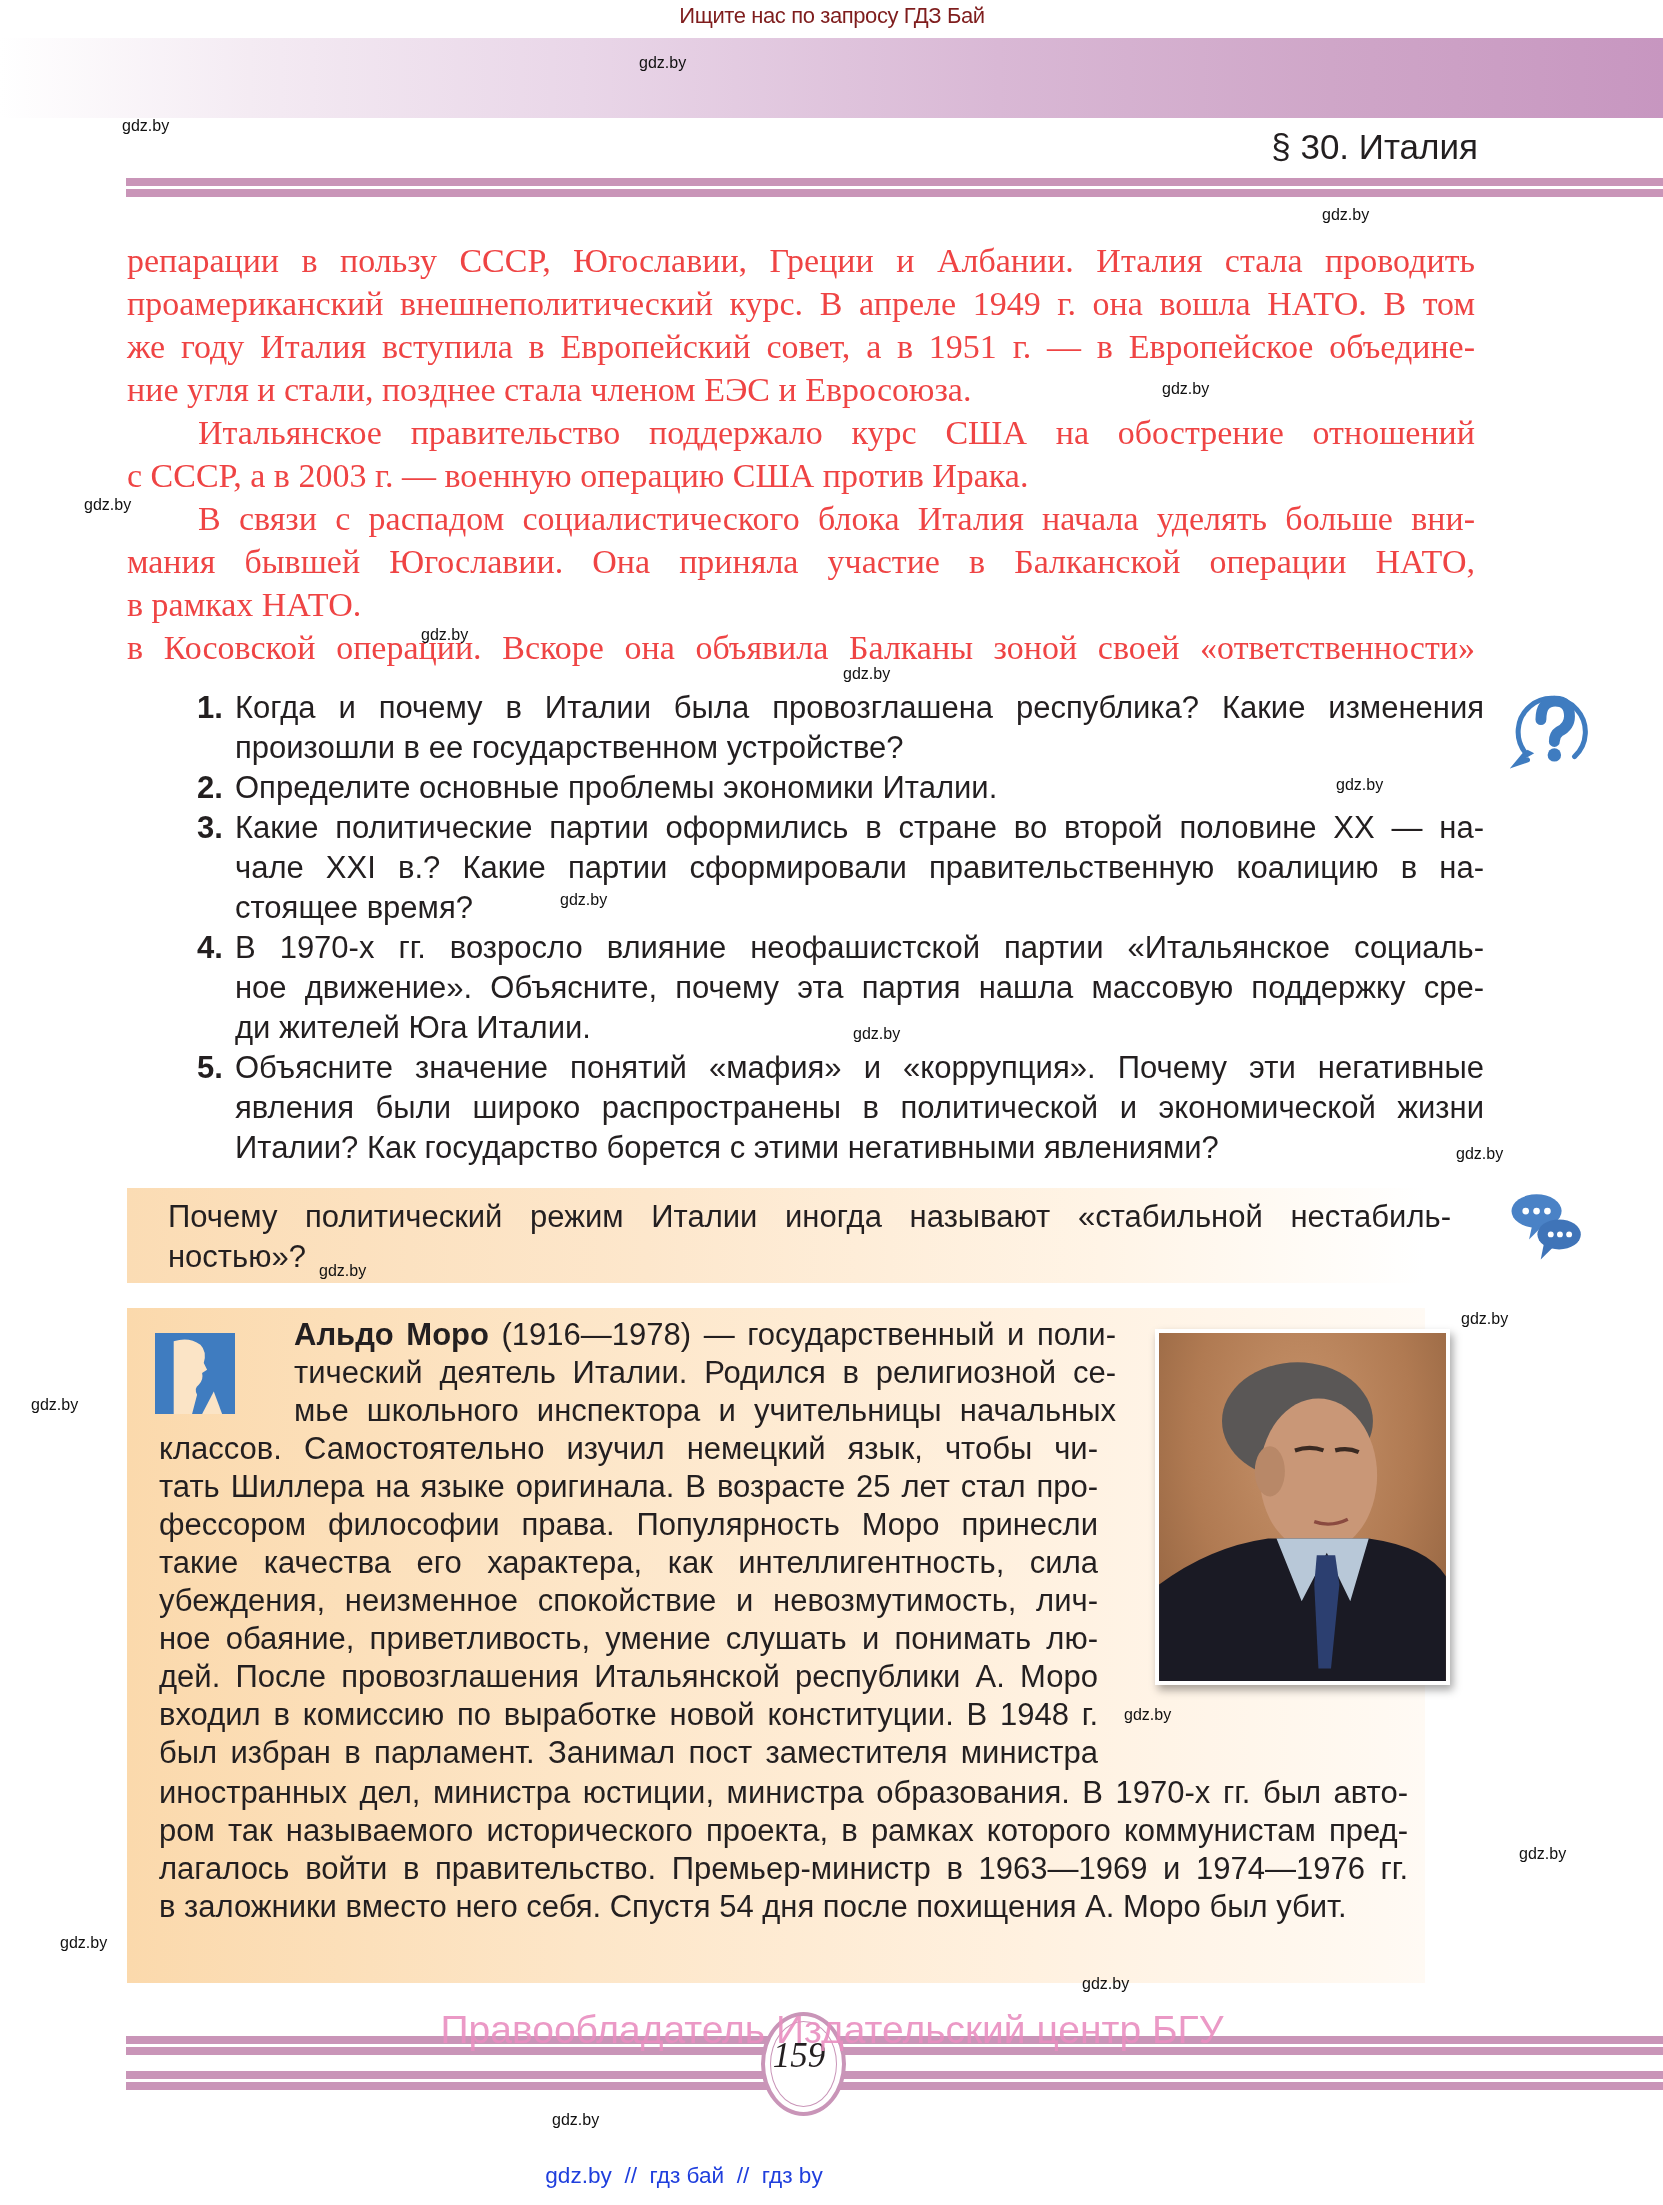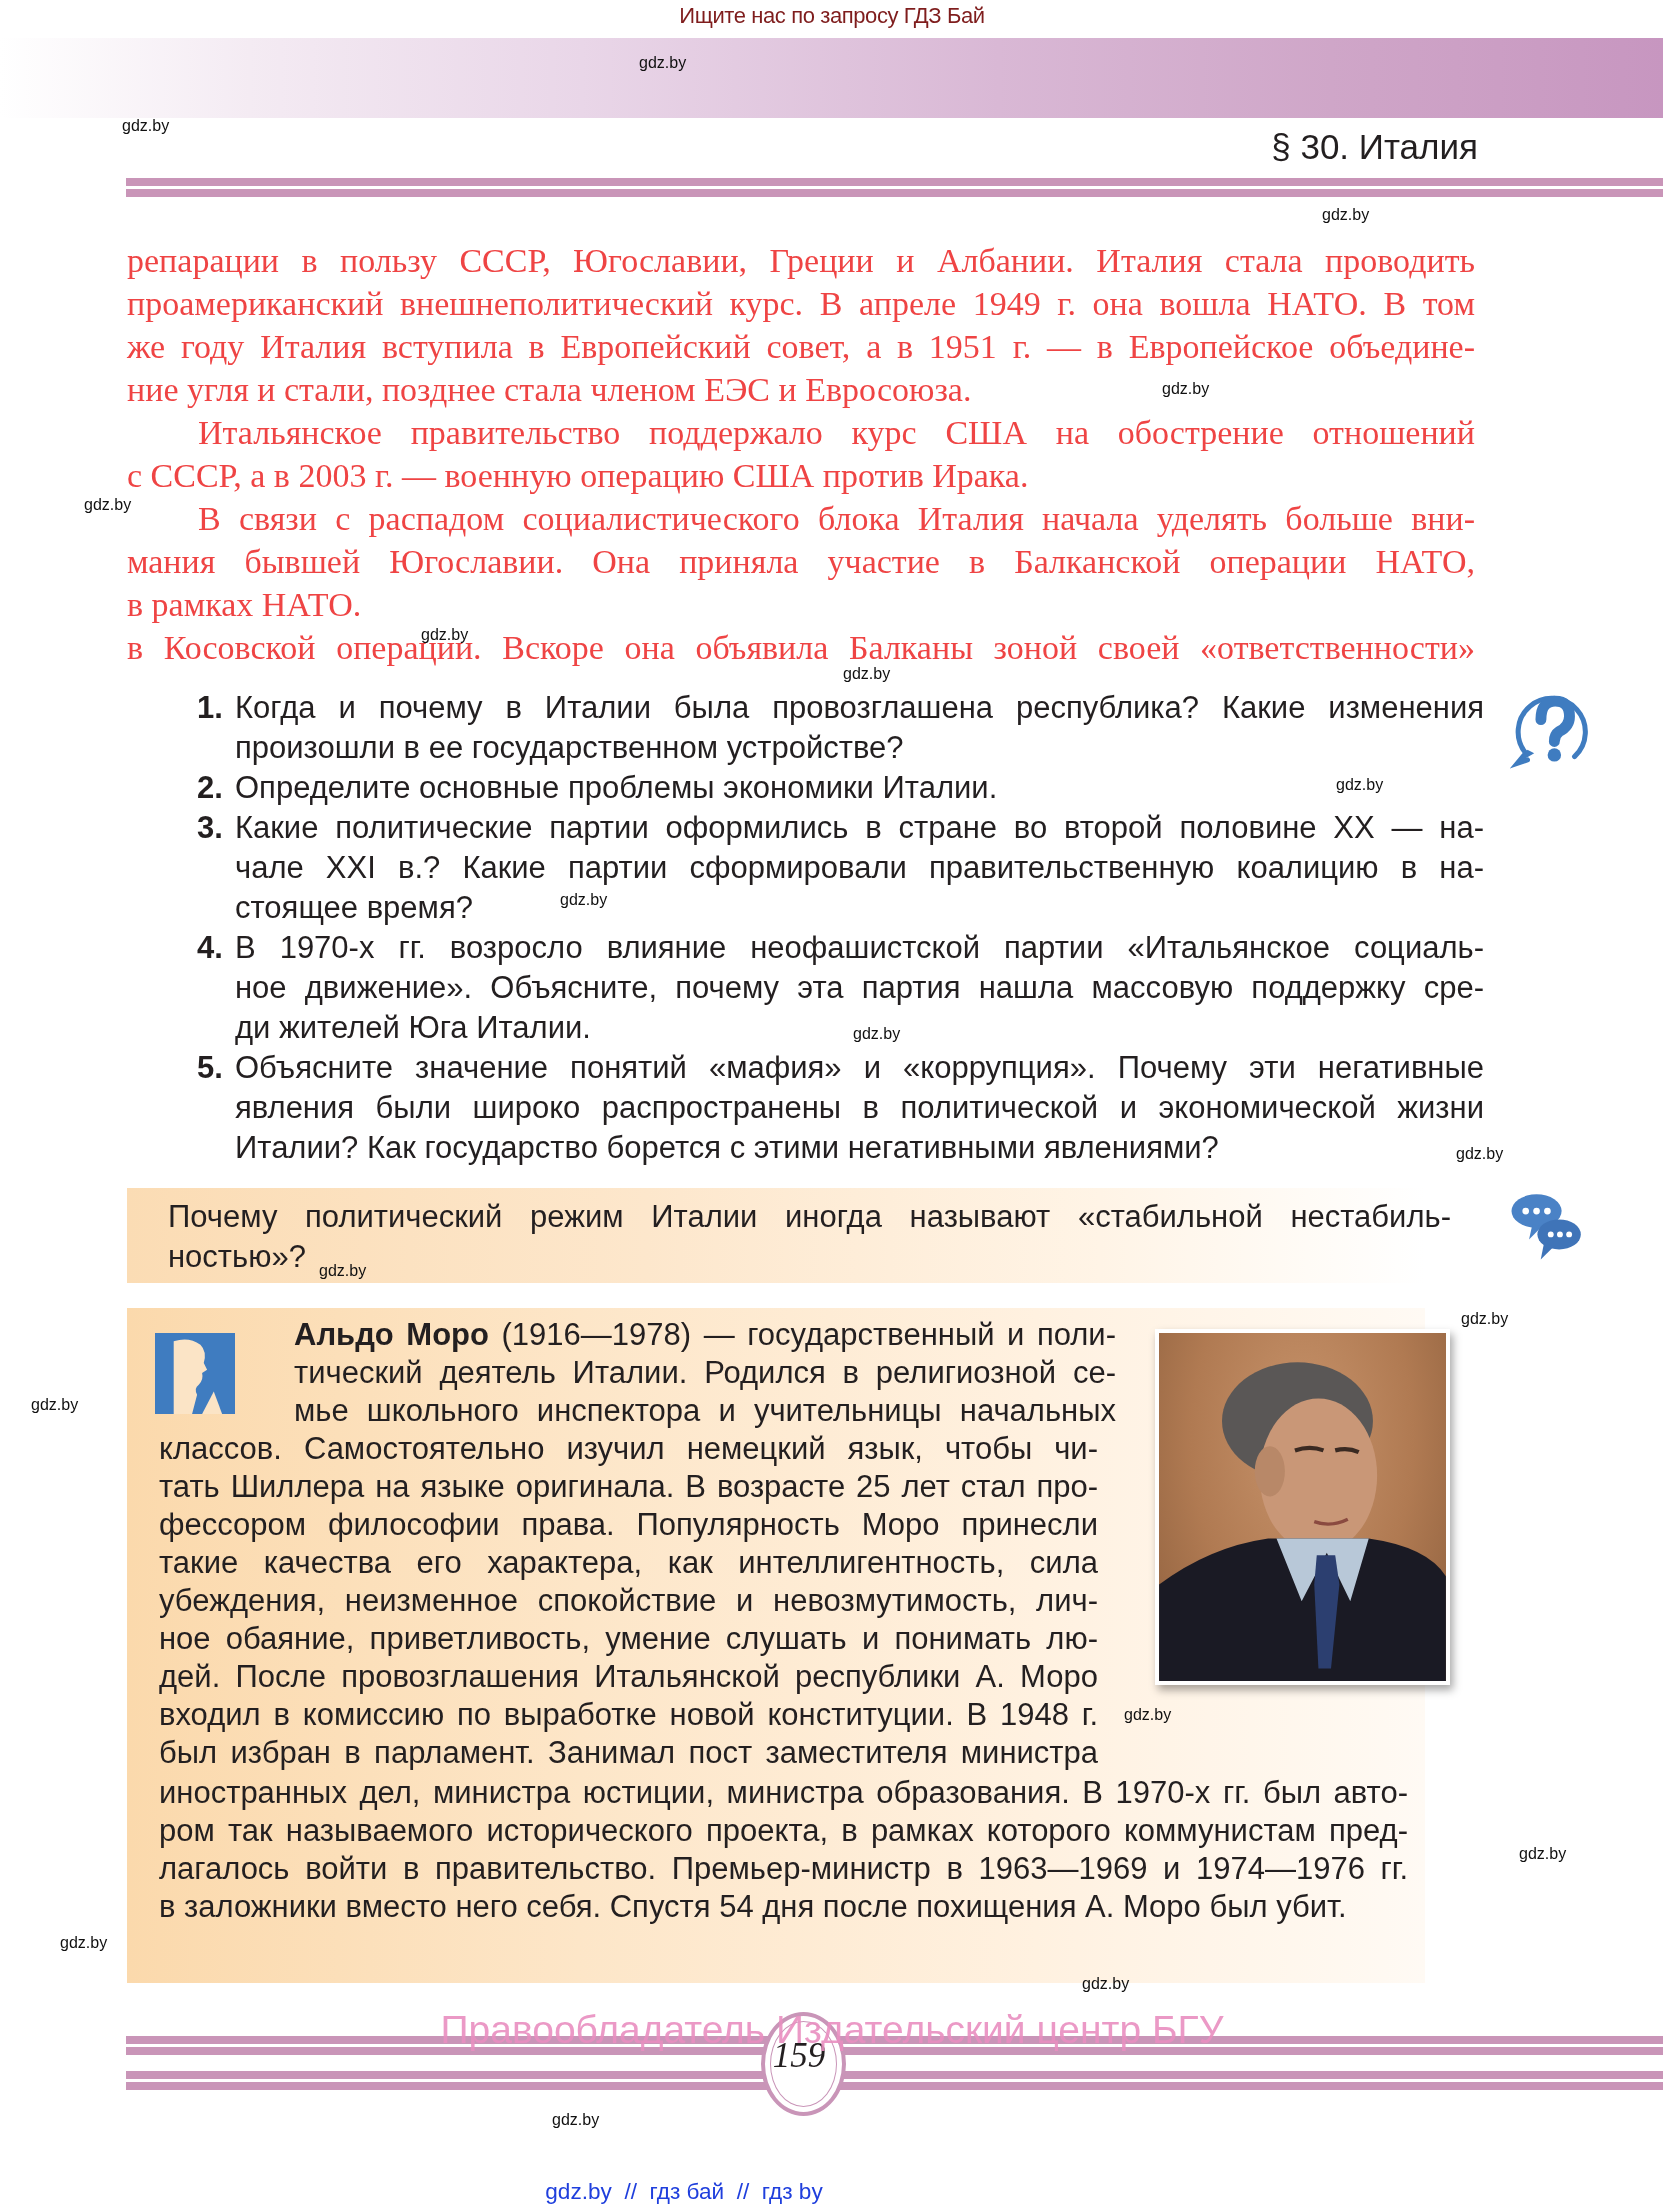--- a/index.html
+++ b/index.html
@@ -32,21 +32,21 @@
   .photo-frame { left:1155px; top:1329px; width:295px; height:356px; background:#ffffff;
      box-shadow:3.4px 5px 8.4px rgba(0,0,0,0.35); }
   .photo { position:absolute; left:4.2px; top:4.2px; width:287px; height:348px; overflow:hidden;
      background:radial-gradient(ellipse at 50% 30%, #c7936b 0%, #b07a52 55%, #8d5f3d 100%); }
   .footer-rule { left:126px; right:0; height:7.5px; background:#c995b8; }
   .page-circle { left:759px; top:2012px; width:84px; height:109px; border-radius:50%;
      border:4.2px solid #c995b8; background:#fff; }
   .page-circle-inner { position:absolute; left:5px; top:5px; right:5px; bottom:5px; border-radius:50%; border:1.7px solid #c995b8; }
   .page-num { left:759px; top:2038px; width:92px; text-align:center; font-family:"Liberation Serif", serif; font-size:35px; color:#231f20; }
   .copyright { left:0; width:1664px; top:2008px; text-align:center; font-size:39px; color:#e98fc0; opacity:0.9; }
-  .footer-links { left:0; width:1368px; top:2163px; text-align:center; font-size:22.6px; color:#1f3fdd;margin-top:16px; }
+  .footer-links { left:0; width:1368px; top:2163px; text-align:center; font-size:22.6px; color:#1f3fdd; }
 </style>
 </head>
 <body>
 
 <div class="abs top-banner">Ищите нас по запросу ГДЗ Бай</div>
 
 <div class="abs header-band"></div>
 <div class="abs section-title">§ 30. Италия</div>
 <div class="abs rule" style="top:178px;"></div>
 <div class="abs rule" style="top:189px;"></div>

